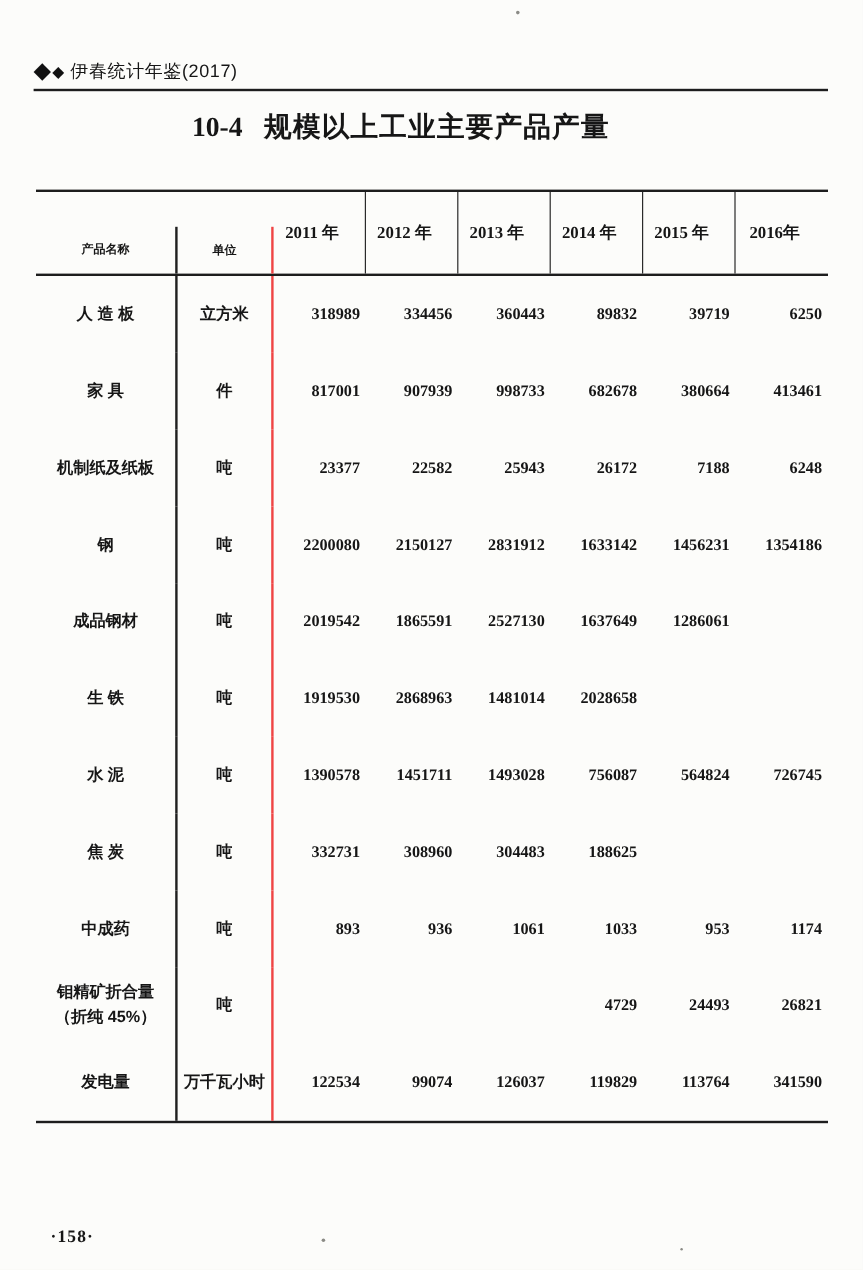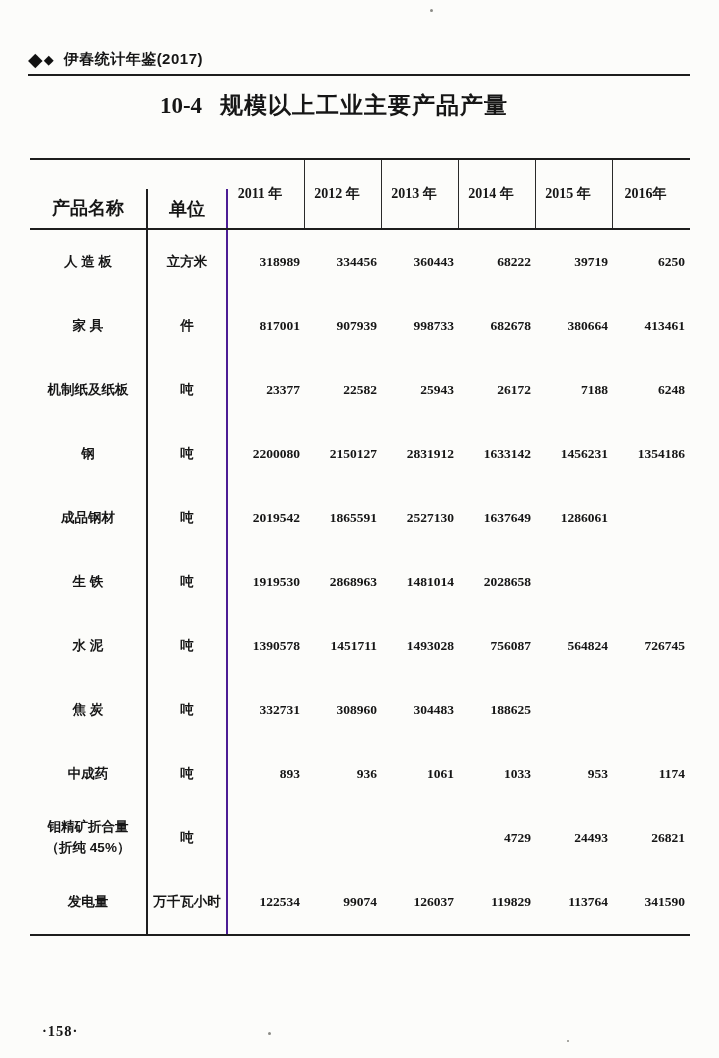--- a/index.html
+++ b/index.html
@@ -23,23 +23,23 @@
     top: 50px;
     width: 662px;
     border-bottom: 2px solid #1d1d1d;
     padding-bottom: 5px;
     display: flex;
     align-items: center;
   }
   .diamond-lg { font-size: 19px; line-height: 1; color: #111; }
   .diamond-sm { font-size: 13px; line-height: 1; color: #111; margin-left: 1px; }
   .masthead-text {
-    margin-left: 10px;
+    margin-left: 5px;
     font-size: 15px;
-    font-weight: 700;
+    font-weight: 400;
     letter-spacing: 0.5px;
   }
   
   .title {
     position: absolute;
     left: 0;
     top: 90px;
     width: 668px;
     text-align: center;
     font-weight: 700;
@@ -79,38 +79,38 @@
     justify-content: center;
     text-align: center;
     border-right: 2px solid #1f1f1f;
     white-space: pre-line;
     line-height: 1.55;
     padding: 0 4px;
   }
   .c-unit {
     justify-content: center;
     text-align: right;
-    border-right: 2px solid #4c1d95;
+    border-right: 2px solid #ef4444;
     padding: 0 2px;
   }
   .c-val {
     justify-content: flex-end;
     padding-right: 5px;
     font-family: "Liberation Serif", serif;
     font-size: 13.5px;
     font-weight: 700;
   }
   .thead .c-val {
     justify-content: center;
     padding-right: 12px;
     font-size: 14px;
   }
   .thead .h-year { border-right: 1px solid #2a2a2a; }
   .thead .h-year:last-child { border-right: none; }
-  .thead .c-name, .thead .c-unit { font-size: 18px; margin-top: 29px; }
+  .thead .c-name, .thead .c-unit { font-size: 10px; margin-top: 29px; }
   
   .pageno {
     position: absolute;
     left: 42px;
     top: 1013px;
     font-family: "Liberation Serif", serif;
     font-size: 14.5px;
     font-weight: 700;
     letter-spacing: 1px;
     margin-top: 10px;
@@ -148,21 +148,21 @@
       <div class="td c-val h-year">2015 年</div>
       <div class="td c-val h-year">2016年</div>
     </div>
 
     <div class="tr tbody-row">
       <div class="td c-name">人 造 板</div>
       <div class="td c-unit">立方米</div>
       <div class="td c-val">318989</div>
       <div class="td c-val">334456</div>
       <div class="td c-val">360443</div>
-      <div class="td c-val">68222</div>
+      <div class="td c-val">89832</div>
       <div class="td c-val">39719</div>
       <div class="td c-val">6250</div>
     </div>
 
     <div class="tr tbody-row">
       <div class="td c-name">家 具</div>
       <div class="td c-unit">件</div>
       <div class="td c-val">817001</div>
       <div class="td c-val">907939</div>
       <div class="td c-val">998733</div>

